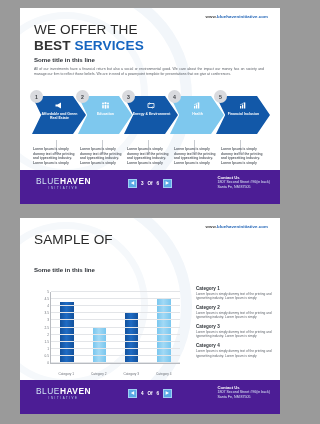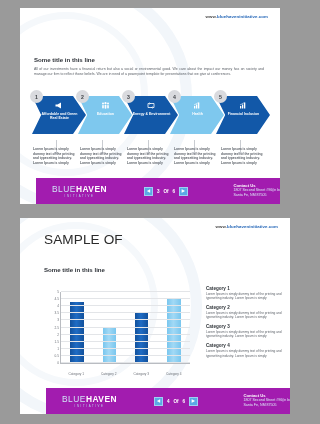--- a/index.html
+++ b/index.html
@@ -11,21 +11,21 @@
   }
   .deck{position:relative;width:300px;height:424px;}
 
   
   .slide{
     position:absolute;left:20px;width:260px;
     background:#ffffff;
     overflow:hidden;
   }
   #slide1{top:8px;height:196px;}
-  #slide2{top:218px;height:196px;padding-left:10px;}
+  #slide2{top:218px;height:196px;}
 
   .slide-inner{position:relative;width:100%;height:100%;}
 
   
   .swirl{
     position:absolute;left:-60px;top:-28px;width:210px;height:210px;
     border:11px solid #f2f6fa;border-radius:50%;
     pointer-events:none;
   }
   .swirl2{
@@ -106,22 +106,22 @@
 
   
   .descs{position:absolute;left:13px;top:139px;width:238px;}
   .desc{
     position:absolute;top:0;width:43px;
     font-size:3.3px;line-height:4.6px;font-weight:700;color:#5c6168;
   }
 
   
   .footer{
-    position:absolute;left:16px;bottom:0;width:100%;height:26px;
-    background:#a21caf;
+    position:absolute;left:0;bottom:0;width:100%;height:34px;
+    background:#4c1d95;
   }
   .logo{position:absolute;left:16px;top:6px;}
   .logo .lw{font-size:8.4px;letter-spacing:.5px;color:#cfe3f5;font-weight:400;}
   .logo .lw b{color:#ffffff;font-weight:700;}
   .logo .lsub{
     font-size:2.8px;letter-spacing:1.6px;color:#bcd8f0;
     text-align:center;margin-top:0px;
   }
   .pager{
     position:absolute;left:0;right:0;top:9px;
@@ -180,20 +180,24 @@
 
   <div class="slide" id="slide1">
     <div class="slide-inner">
       <div class="swirl"></div>
       <div class="swirl2"></div>
 
       <div class="site-url">
         <span class="www">www.</span><span>bluehaveninitiative.com</span>
       </div>
 
+      <div class="title">
+        <span class="l1">WE OFFER THE</span>
+        <span class="l2"><span>BEST </span><span class="hl">SERVICES</span></span>
+      </div>
 
       <div class="subtitle">Some title in this line</div>
       <div class="body-copy">All of our investments have a financial return but also a social or environmental good. We care about the impact our money has on society and manage our firm to reflect those beliefs. We are in need of a powerpoint template for presentations that we give at conferences.</div>
 
       <div class="steps">
         <div class="step" style="left:0px">
           <div class="arrow dark"></div>
           <div class="badge">1</div>
           <div class="sicon">
             <svg width="8" height="7" viewBox="0 0 16 14">

